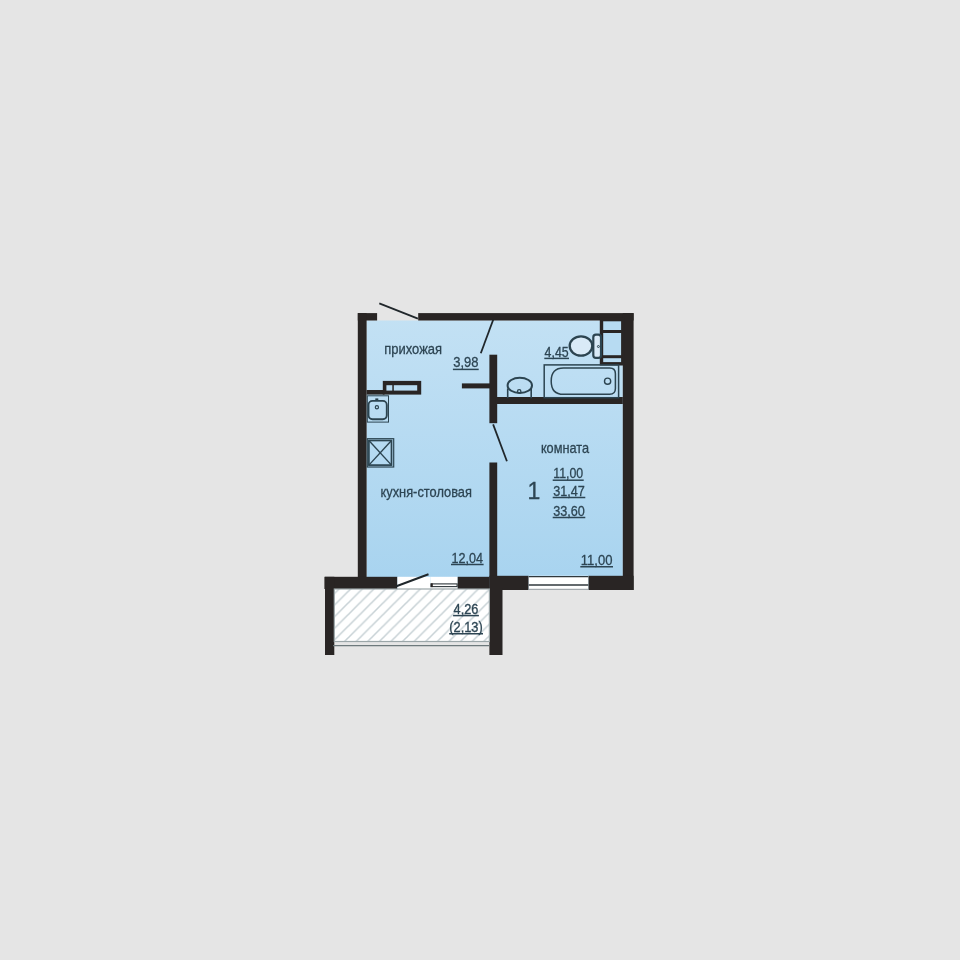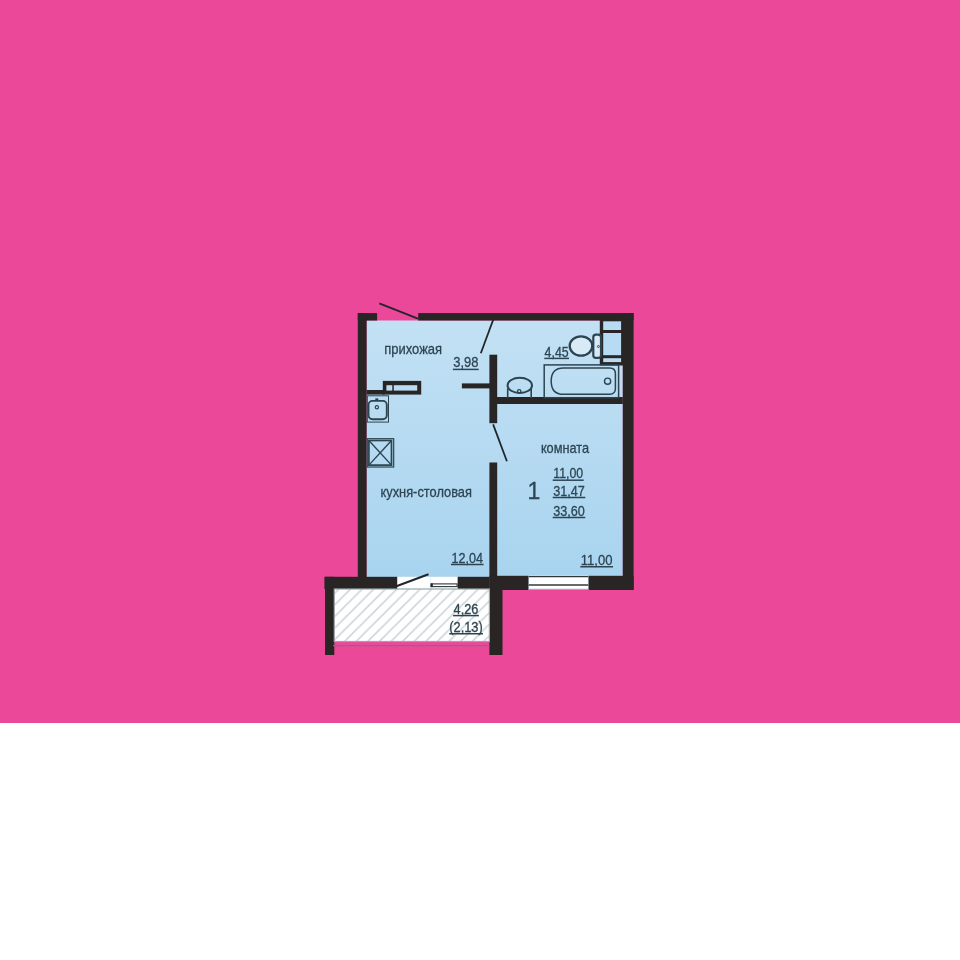--- a/index.html
+++ b/index.html
@@ -1,16 +1,16 @@
 <!DOCTYPE html>
 <html><head>
 <meta charset="utf-8">
 <style>
 html,body{margin:0;padding:0;background:#ffffff;}
-#canvas{position:relative;width:960px;height:723px;background:#ec4899;overflow:hidden;
+#canvas{position:relative;width:960px;height:960px;background:#e5e5e5;overflow:hidden;
   font-family:"Liberation Sans", sans-serif;}
 svg text{font-family:"Liberation Sans", sans-serif;fill:#2d4553;stroke:#2d4553;stroke-width:0.3;}
 </style>
 </head>
 <body>
 <div id="canvas">
 <svg width="960" height="960" viewBox="0 0 960 960" xmlns="http://www.w3.org/2000/svg">
 <defs>
 <linearGradient id="floorg" gradientUnits="userSpaceOnUse" x1="0" y1="314" x2="0" y2="592">
 <stop offset="0" stop-color="#c3e1f4"></stop>

